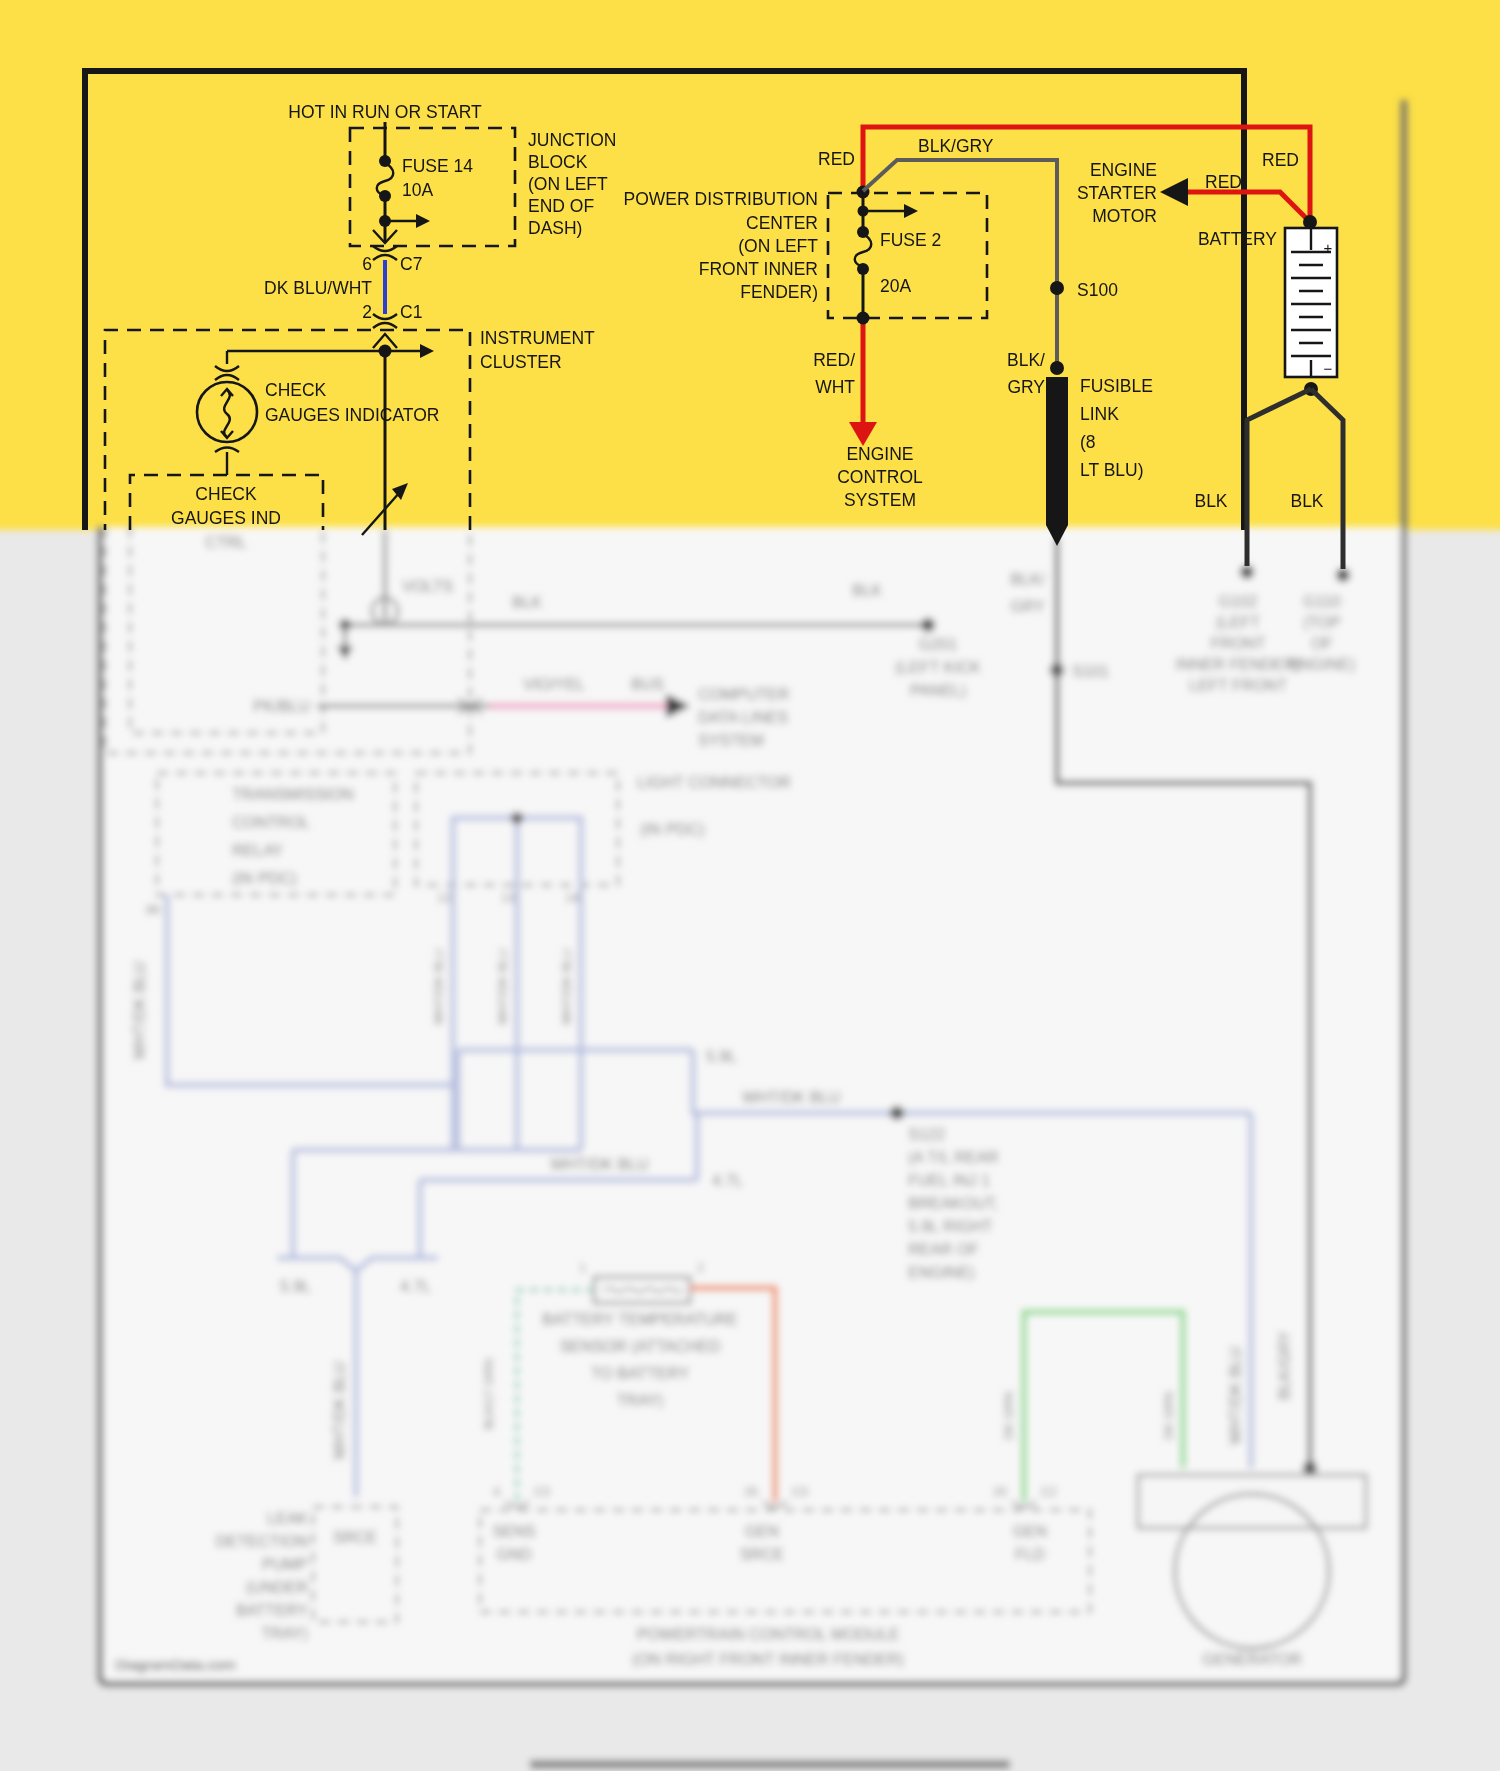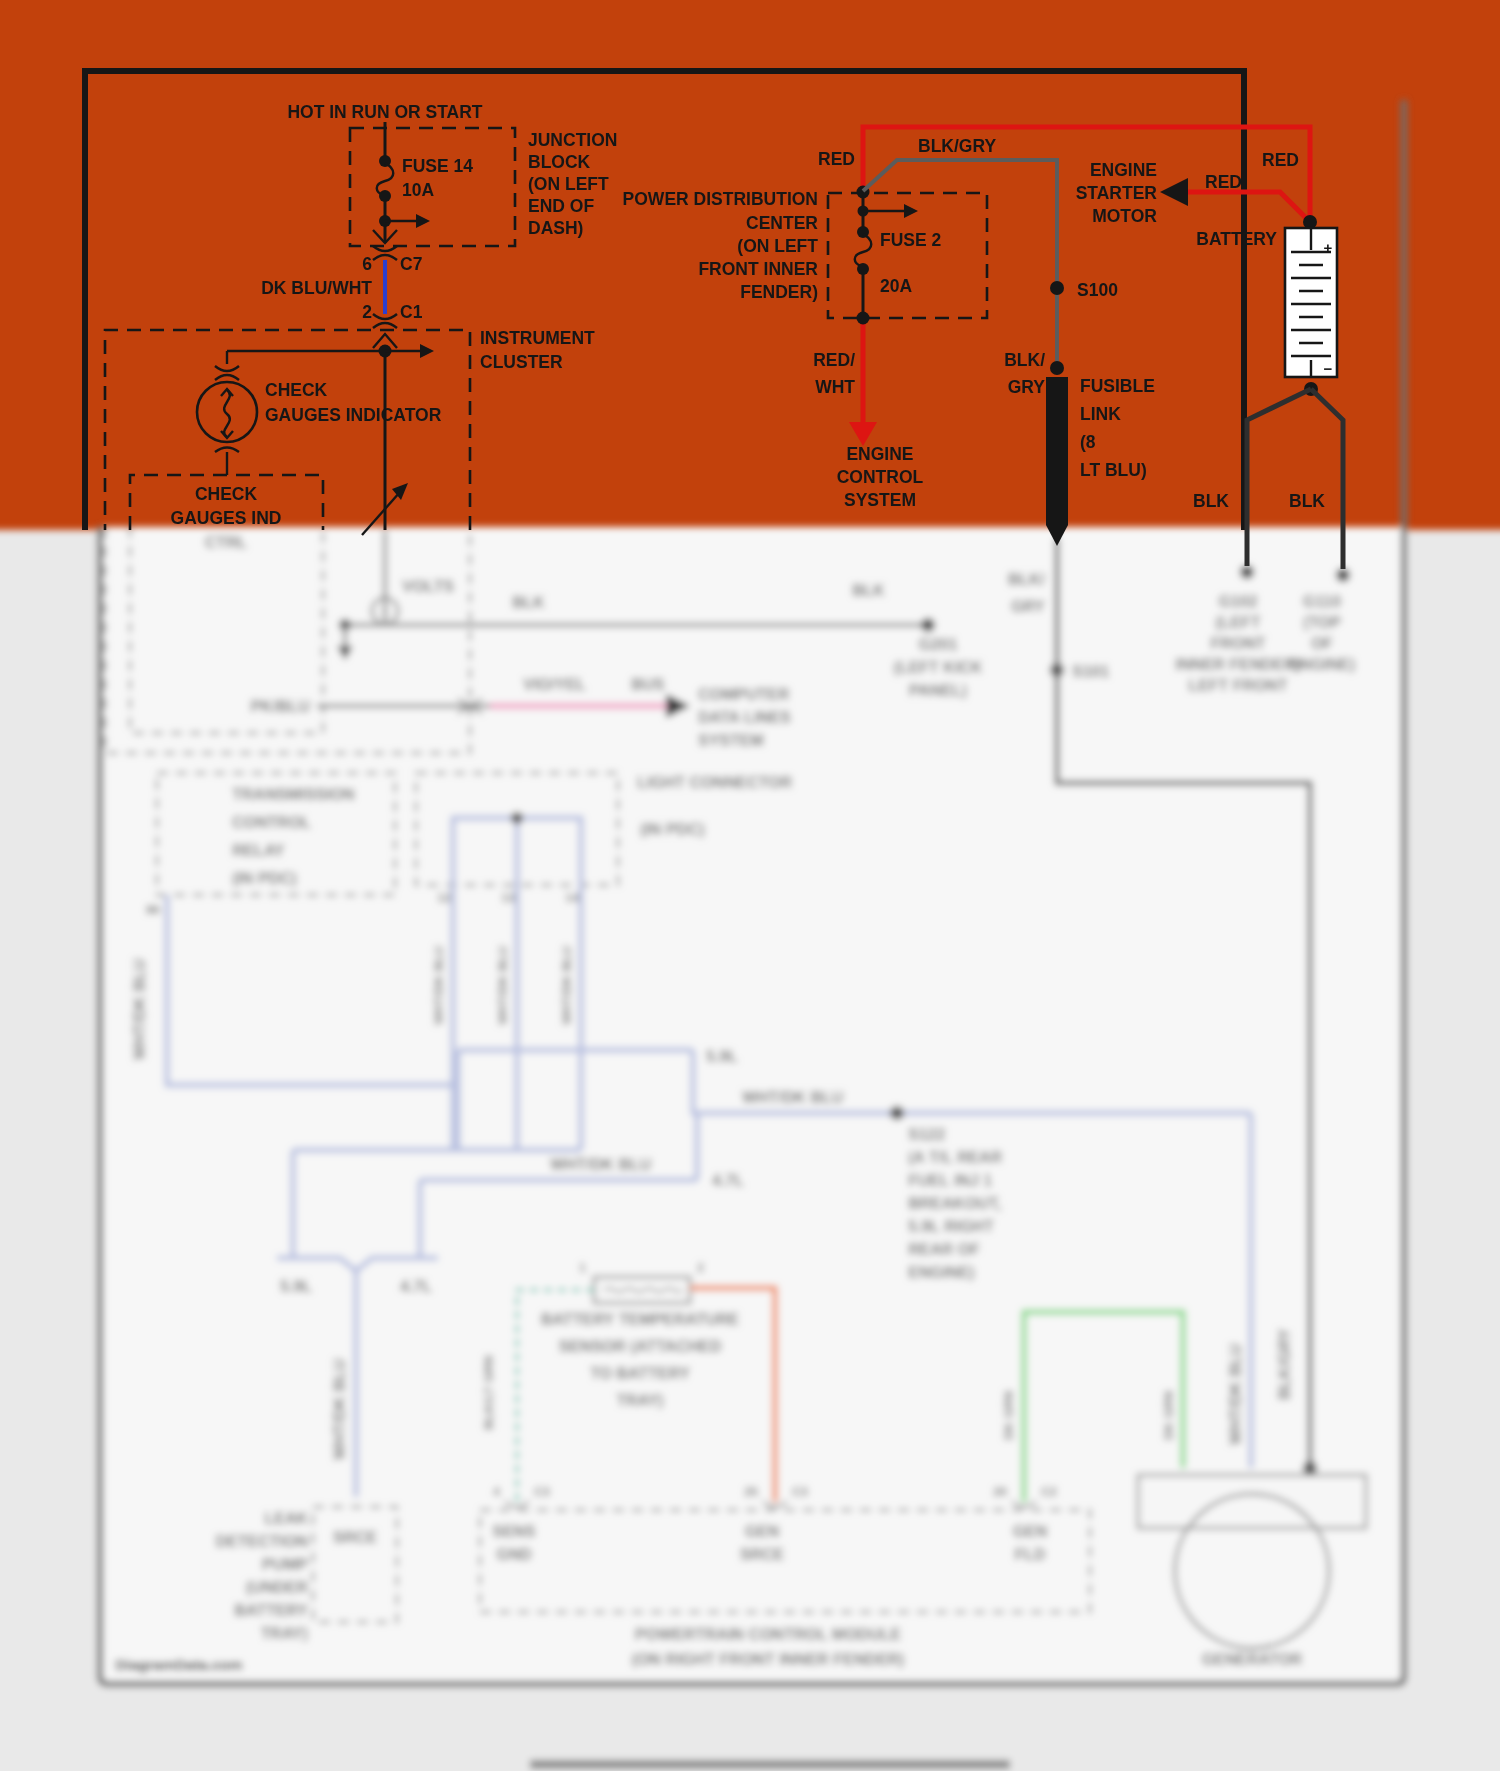--- a/index.html
+++ b/index.html
@@ -1,16 +1,16 @@
 <!DOCTYPE html>
 <html style="--red: #dd1512; --dkblu: #2b3fd0; --lavender: #b7c0e0; --pink: #f2a9c9; --orange: #ef8a5e; --green: #86d98a; --teal: #8ecfc0;"><head>
 <meta charset="utf-8">
 <style>
   html,body{margin:0;padding:0;background:#fff;}
-  #page{position:relative;width:1500px;height:1771px;background:#c2410c;overflow:hidden;font-weight:bold;}
+  #page{position:relative;width:1500px;height:1771px;background:#fde047;overflow:hidden;}
   svg{display:block;}
   text{font-family:"Liberation Sans", sans-serif;fill:#161616;}
   .t{font-size:17.5px;}
   .ts{font-size:15px;}
   .mid{text-anchor:middle;}
   .end{text-anchor:end;}
   
   .wk{stroke:#161616;stroke-width:3;fill:none;}
   .wk2{stroke:#161616;stroke-width:2.4;fill:none;}
   .dash{stroke:#161616;stroke-width:2.6;fill:none;stroke-dasharray:14 9;}

